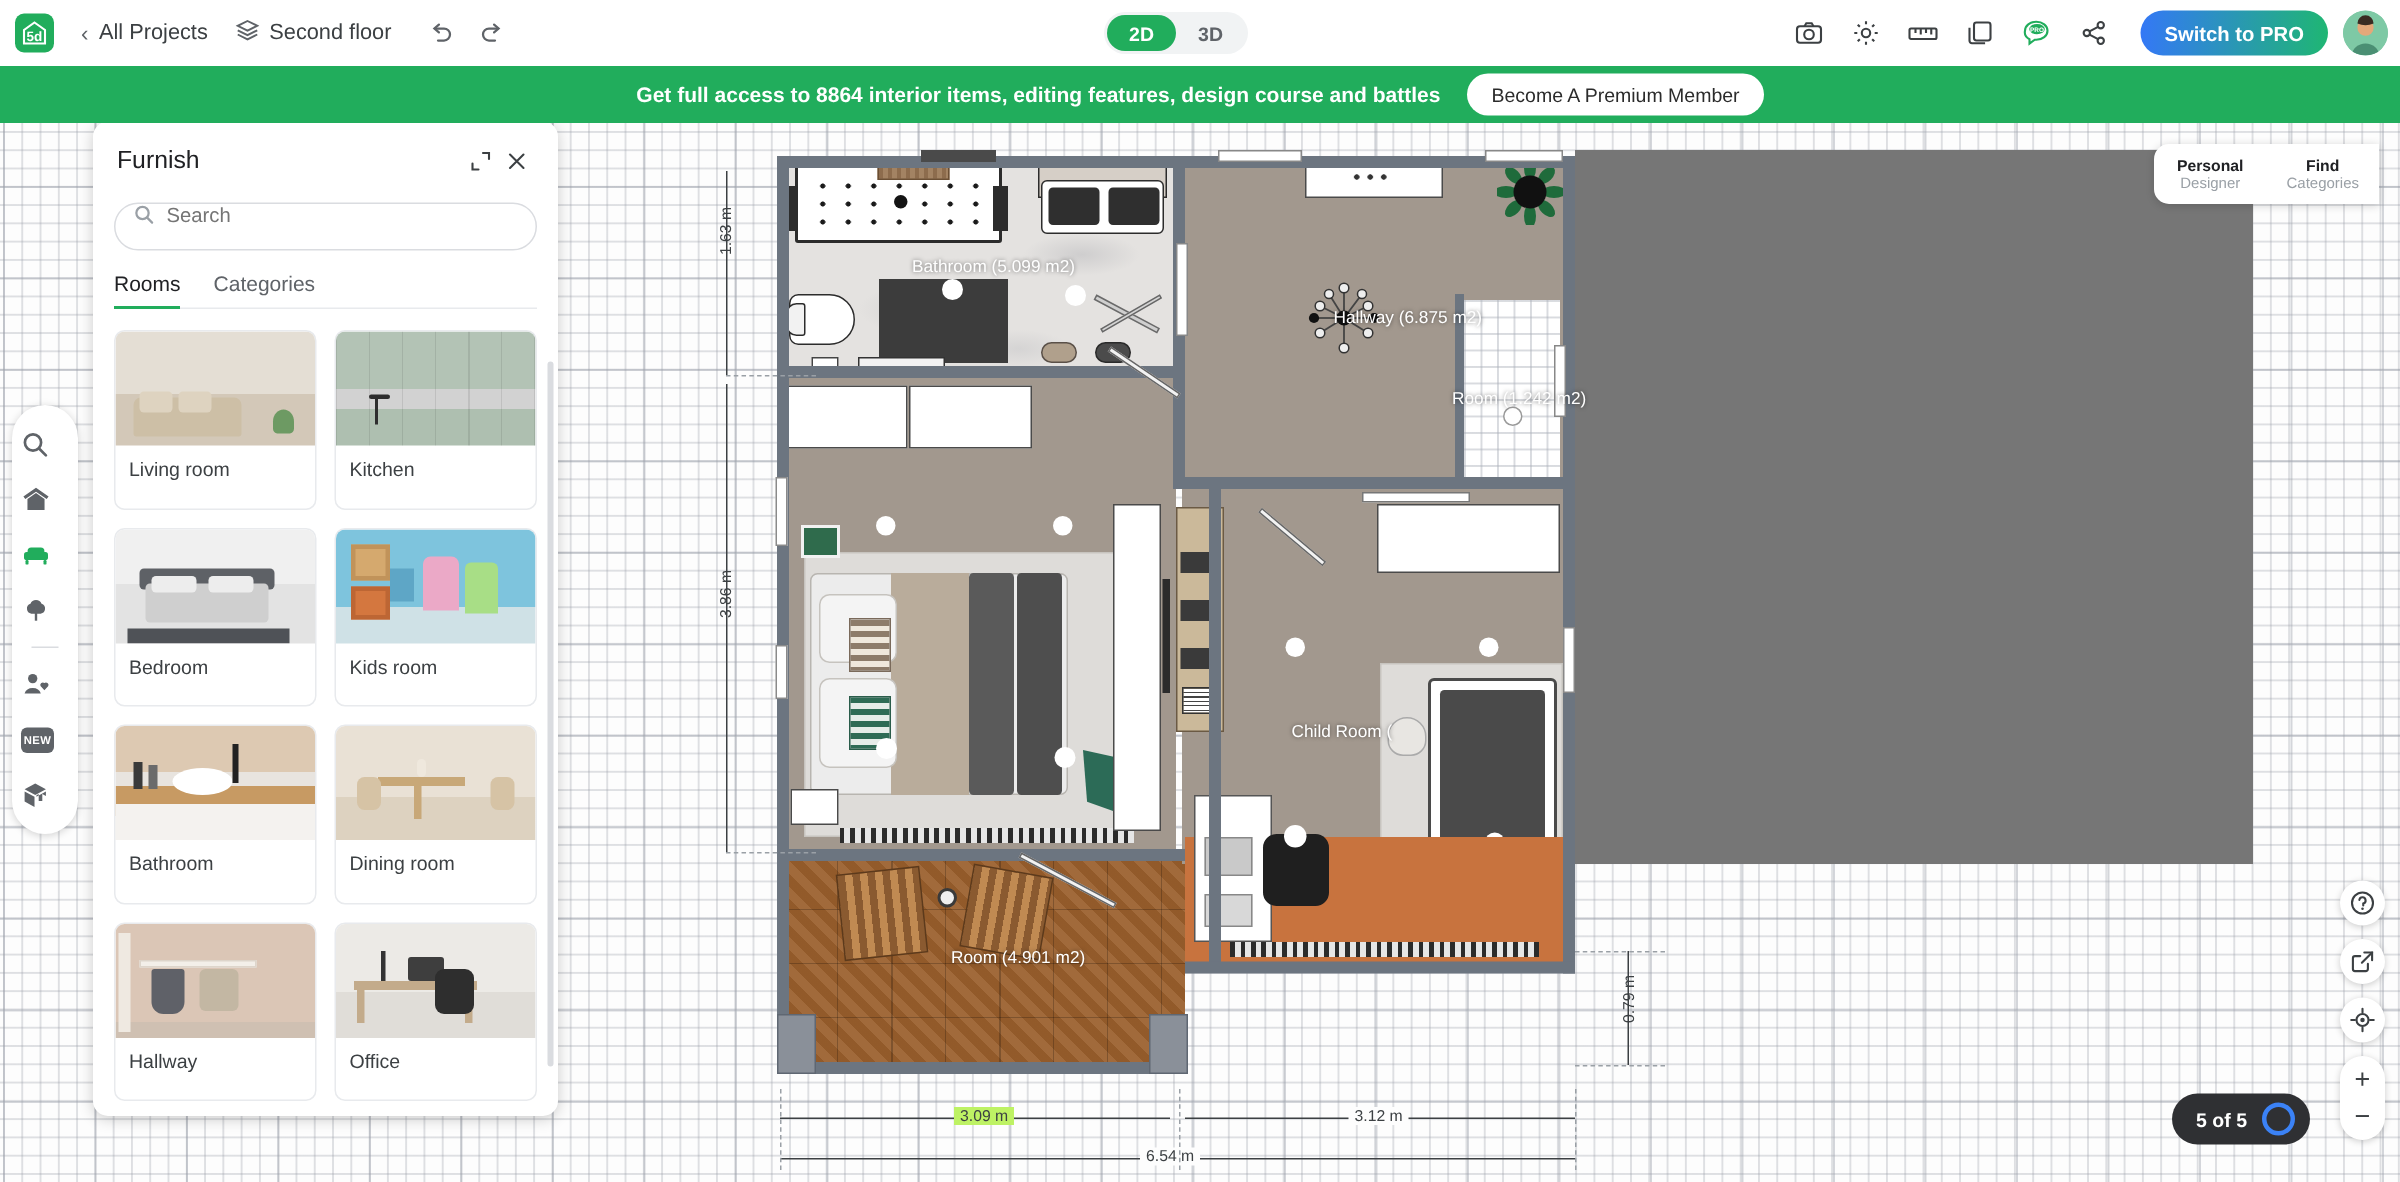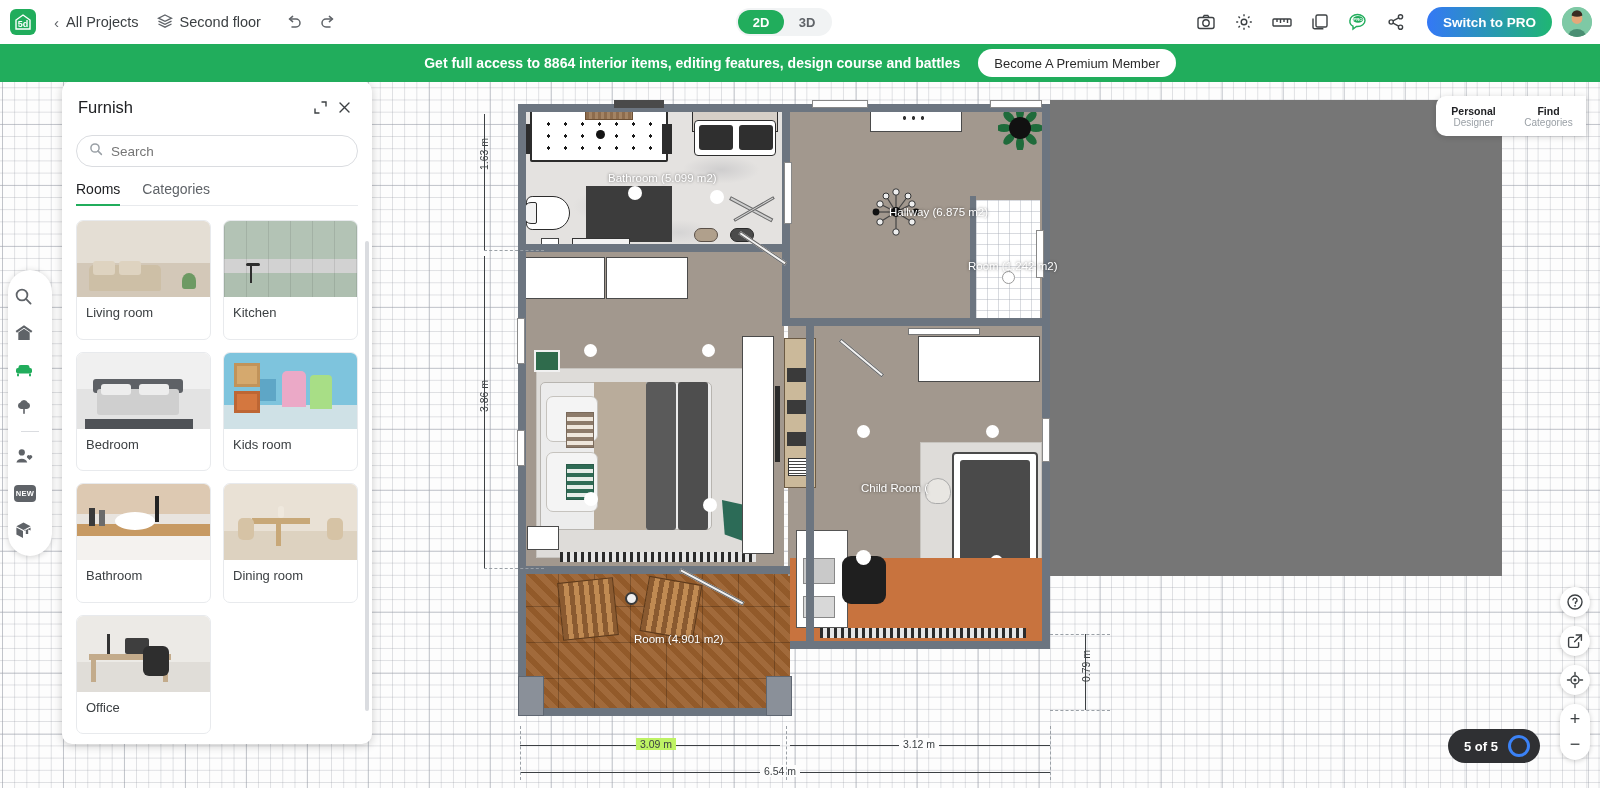--- a/index.html
+++ b/index.html
@@ -104,21 +104,21 @@
   
   #furnish {
     position: absolute; left: 62px; top: 81px; width: 310px; height: 663px;
     background: #fff; border-radius: 10px;
     box-shadow: 0 2px 10px rgba(0,0,0,.20); z-index: 45; overflow: hidden;
   }
   #fh { display: flex; align-items: center; padding: 14px 16px 8px 16px; }
   #fh-title { font-size: 16.5px; color: #202124; flex: 1; }
   #search {
     margin: 8px 14px 0 14px; height: 32px; border: 1px solid #dadce0;
-    border-radius: 16px; display: flex; align-items: center; padding: 0 12px; gap: 8px;
+    border-radius: 16px; display: flex; align-items: flex-start; padding: 0 12px; gap: 8px;
   }
   #search input {
     border: none; outline: none; font-size: 13.5px; color: #5f6368;
     flex: 1; background: transparent; font-family: "Liberation Sans", sans-serif;
   }
   #tabs {
     display: flex; gap: 22px; margin: 14px 14px 0 14px;
     border-bottom: 1px solid #e8eaed;
   }
   .tab {
@@ -714,20 +714,29 @@
       <div class="card-img" style="background: linear-gradient(to bottom, #e9e1d5 0 62%, #ddd2c0 62% 100%);">
         <div style="position:absolute; left:28px; top:34px; width:58px; height:6px; background:#c8a878;"></div>
         <div style="position:absolute; left:52px; top:40px; width:5px; height:22px; background:#c8a878;"></div>
         <div style="position:absolute; left:14px; top:34px; width:16px; height:22px; background:#d6c3a5; border-radius:5px;"></div>
         <div style="position:absolute; right:14px; top:34px; width:16px; height:22px; background:#d6c3a5; border-radius:5px;"></div>
         <div style="position:absolute; left:54px; top:22px; width:6px; height:12px; background:#efe8dd; border-radius:3px;"></div>
       </div>
       <div class="card-label">Dining room</div>
     </div>
 
+    <div class="card">
+      <div class="card-img" style="background: linear-gradient(to bottom, #dbc6b6 0 86%, #cfc0b2 86% 100%);">
+        <div style="position:absolute; left:16px; top:24px; width:78px; height:5px; background:#f3efe9; border:1px solid #ddd5cb;"></div>
+        <div style="position:absolute; left:24px; top:30px; width:22px; height:30px; background:#5f6168; border-radius:2px 2px 8px 8px;"></div>
+        <div style="position:absolute; left:56px; top:30px; width:26px; height:28px; background:#c3b7a3; border-radius:4px;"></div>
+        <div style="position:absolute; left:2px; top:6px; width:8px; height:66px; background:#efe9e1;"></div>
+      </div>
+      <div class="card-label">Hallway</div>
+    </div>
 
     <div class="card">
       <div class="card-img" style="background: linear-gradient(to bottom, #eceae6 0 60%, #e0ddd8 60% 100%);">
         <div style="position:absolute; left:12px; top:38px; width:82px; height:6px; background:#c3ab8b;"></div>
         <div style="position:absolute; left:14px; top:44px; width:5px; height:22px; background:#c3ab8b;"></div>
         <div style="position:absolute; left:86px; top:44px; width:5px; height:22px; background:#c3ab8b;"></div>
         <div style="position:absolute; left:48px; top:22px; width:24px; height:16px; background:#3e3e3e; border-radius:2px;"></div>
         <div style="position:absolute; left:30px; top:18px; width:3px; height:20px; background:#333;"></div>
         <div style="position:absolute; left:66px; top:30px; width:26px; height:30px; background:#2e2e2e; border-radius:6px;"></div>
       </div>

